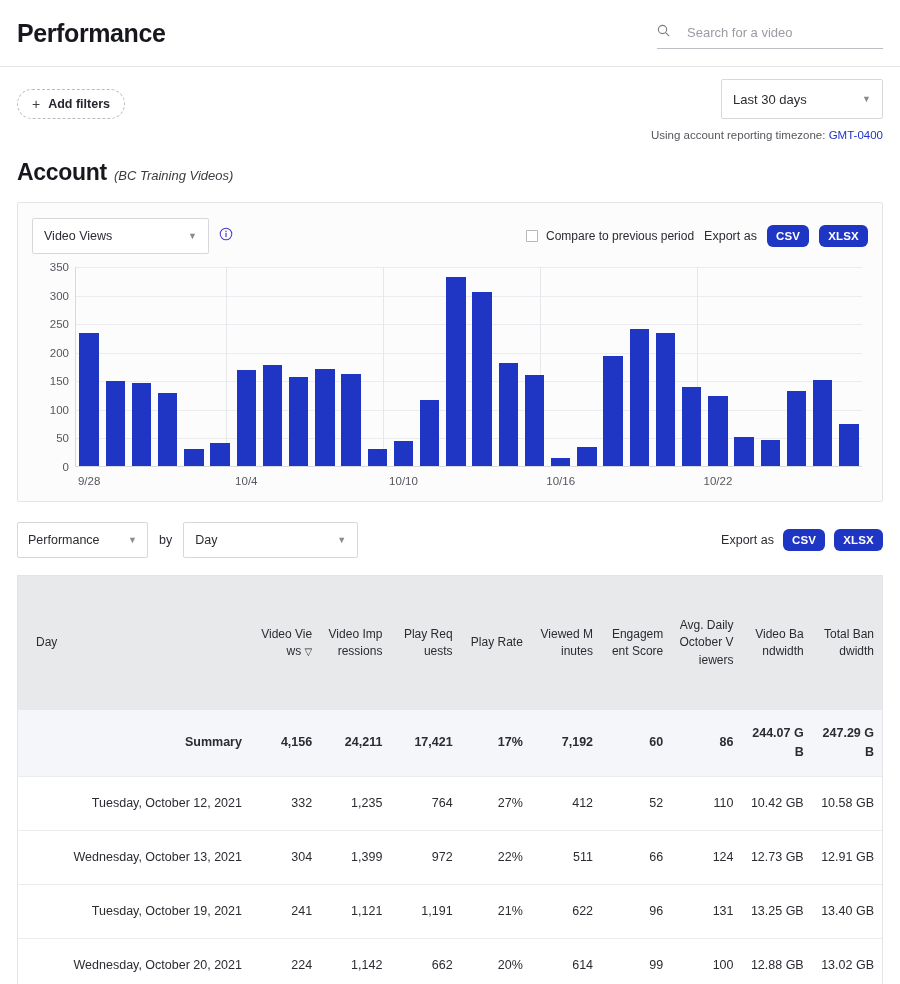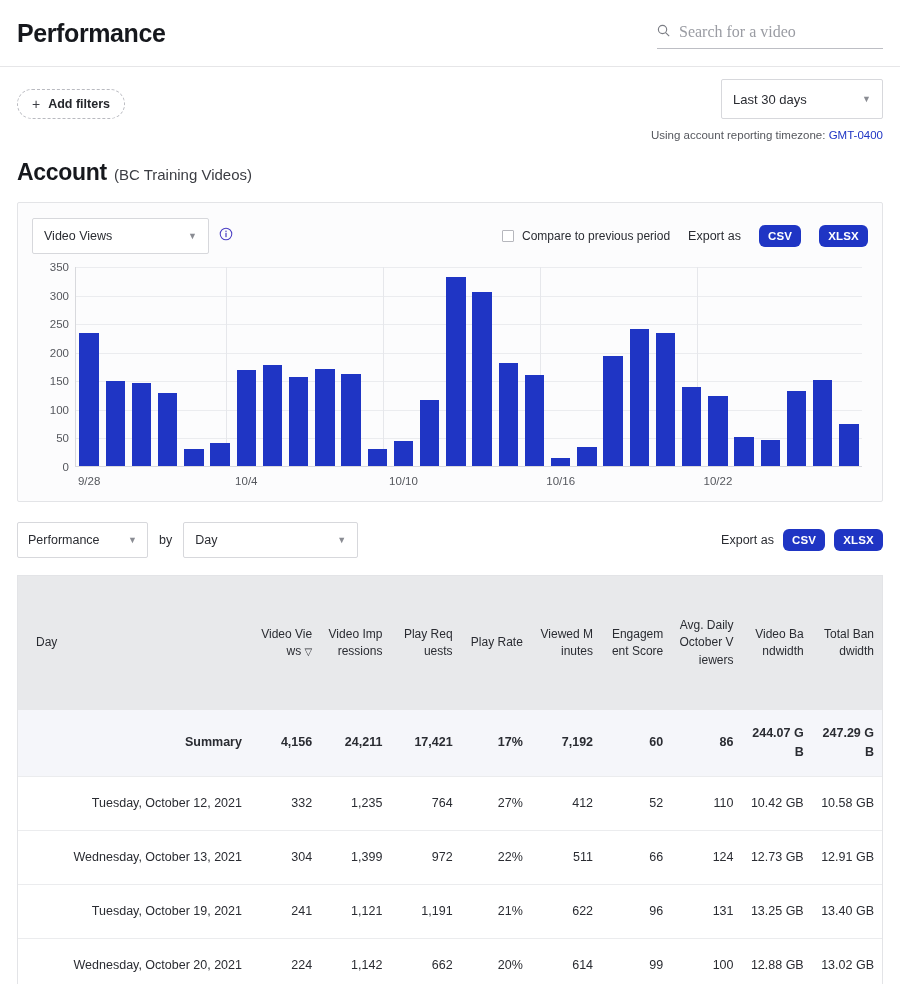--- a/index.html
+++ b/index.html
@@ -38,26 +38,27 @@
     gap: 9px;
     width: 226px;
     border-bottom: 1px solid #bdbec4;
     padding-bottom: 7px;
     margin-top: 6px;
   }
   .search-icon { flex: 0 0 auto; display:block; }
   .search-input {
     border: none;
     outline: none;
-    font-size: 16px;
-    font-family: Liberation Serif, serif;
+    font-size: 13px;
+    font-family: Liberation Sans, sans-serif;
     color: #4a4c52;
     background: transparent;
     width: 100%;
     padding: 0;
+    margin-left: 8px;
   }
   .search-input::placeholder { color: #9a9ca3; }
 
   
   .filterbar {
     padding: 22px 17px 0 17px;
     position: relative;
     height: 90px;
   }
   .add-filters {
@@ -115,21 +116,21 @@
     display: flex;
     align-items: baseline;
     gap: 7px;
   }
   .account-title {
     font-size: 23px;
     font-weight: bold;
     color: #16181d;
     letter-spacing: -0.3px;
   }
-  .account-sub { font-size: 15px; color: #3b3d43; }
+  .account-sub { font-size: 13px; color: #3b3d43; font-style: italic; }
 
   
   .chart-card {
     margin: 16px 17px 0 17px;
     border: 1px solid #e3e4e7;
     background: #fcfcfd;
     border-radius: 2px;
     padding: 15px 14px 10px 14px;
     height: 300px;
     position: relative;
@@ -149,21 +150,21 @@
     display: flex;
     align-items: center;
     justify-content: space-between;
     padding: 0 11px;
     font-size: 12.5px;
     color: #2a2c32;
     cursor: pointer;
     border-radius: 2px;
   }
   .info-icon { cursor: pointer; display:block; }
-  .metric-right { display: flex; align-items: center; gap: 18px; }
+  .metric-right { display: flex; align-items: center; gap: 10px; }
   .compare-wrap { display: flex; align-items: center; gap: 8px; cursor: pointer; }
   .checkbox {
     width: 12px; height: 12px;
     border: 1px solid #b6b7bd;
     background: #fff;
     border-radius: 1px;
   }
   .compare-label { font-size: 12px; color: #2a2c32; }
   .export-label { font-size: 12.5px; color: #2a2c32; }
   .btn-blue {

